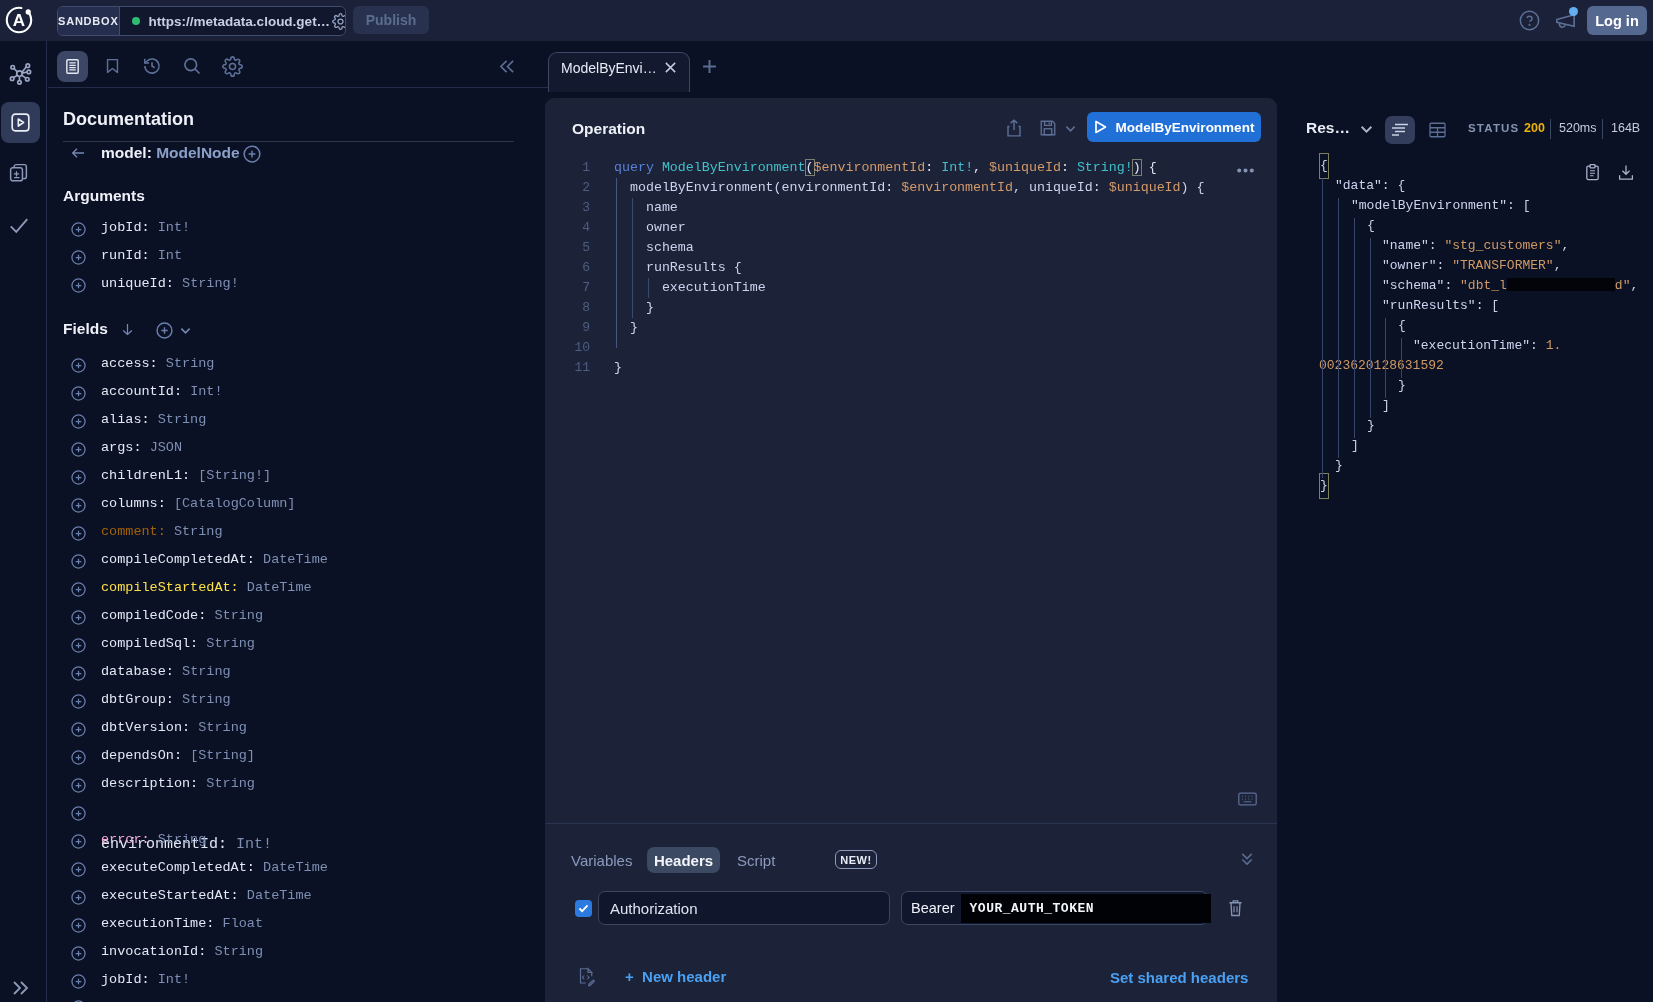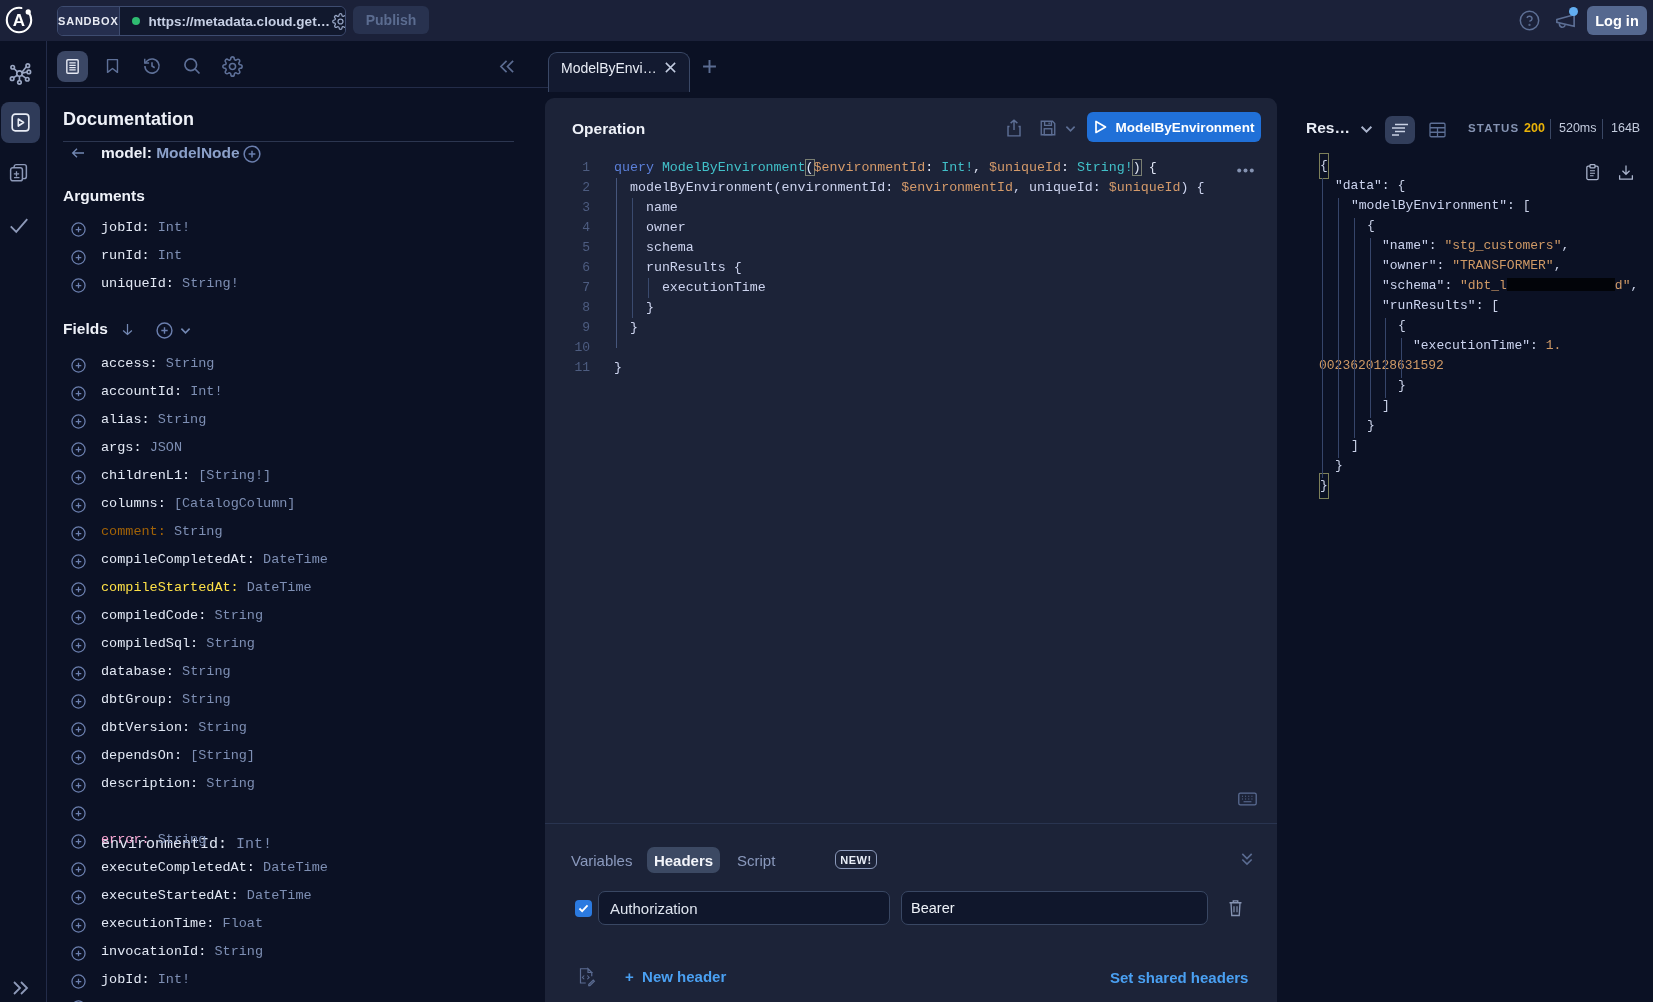--- a/index.html
+++ b/index.html
@@ -313,20 +313,21 @@
     <path d="M2 2l5 5 5-5M2 8l5 5 5-5"></path>
   </svg>
 <div class="abs" style="left:575px;top:900px;width:17px;height:17px;background:#2b7ae0;border-radius:4px;display:flex;align-items:center;justify-content:center;">
     <svg width="11" height="9" viewBox="0 0 12 10" fill="none" stroke="#fff" stroke-width="2">
       <path d="M1.5 5 4.5 8 10.5 1.5"></path>
     </svg>
   </div>
 <div class="abs" style="left:598px;top:891px;width:292px;height:34px;border:1px solid #394763;border-radius:7px;background:#10172c;box-sizing:border-box;display:flex;align-items:center;padding-left:11px;color:#dfe5f0;font-size:15px;">Authorization</div>
 <div class="abs" style="left:901px;top:891px;width:307px;height:34px;border:1px solid #394763;border-radius:7px;background:#10172c;box-sizing:border-box;display:flex;align-items:center;padding-left:9px;">
     <span style="color:#eef2f8;font-size:14.5px;">Bearer </span>
+    <span class="mono" style="margin-left:6px;background:#000205;color:#f2f5f9;font-size:13px;font-weight:bold;padding:7px 9px;letter-spacing:0.5px;">YOUR_AUTH_TOKEN&nbsp;&nbsp;&nbsp;&nbsp;&nbsp;&nbsp;&nbsp;&nbsp;&nbsp;&nbsp;&nbsp;&nbsp;&nbsp;</span>
   </div>
 <svg class="abs" style="left:1228px;top:899px" width="15" height="18" viewBox="0 0 20 24" fill="none" stroke="#8593b2" stroke-width="1.8">
     <path d="M2 5h16M7 5V2.5h6V5M4 5l1 17h10l1-17"></path>
     <path d="M8 9.5v8M12 9.5v8" stroke-width="1.5"></path>
   </svg>
 <svg class="abs" style="left:578px;top:968px" width="17" height="18" viewBox="0 0 22 24" fill="none" stroke="#5b6c92" stroke-width="1.6">
     <path d="M13 1H3v19h7"></path>
     <path d="M13 1l5 5h-5z"></path>
     <path d="M18 6v5"></path>
     <path d="M8 10l-2.5 2.5L8 15M12 10l2.5 2.5L12 15" stroke-width="1.4"></path>

